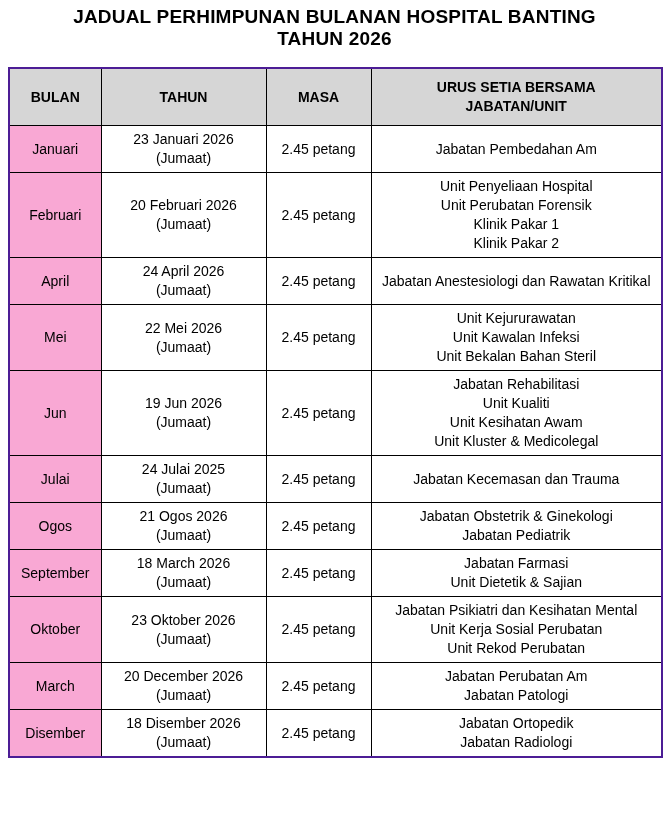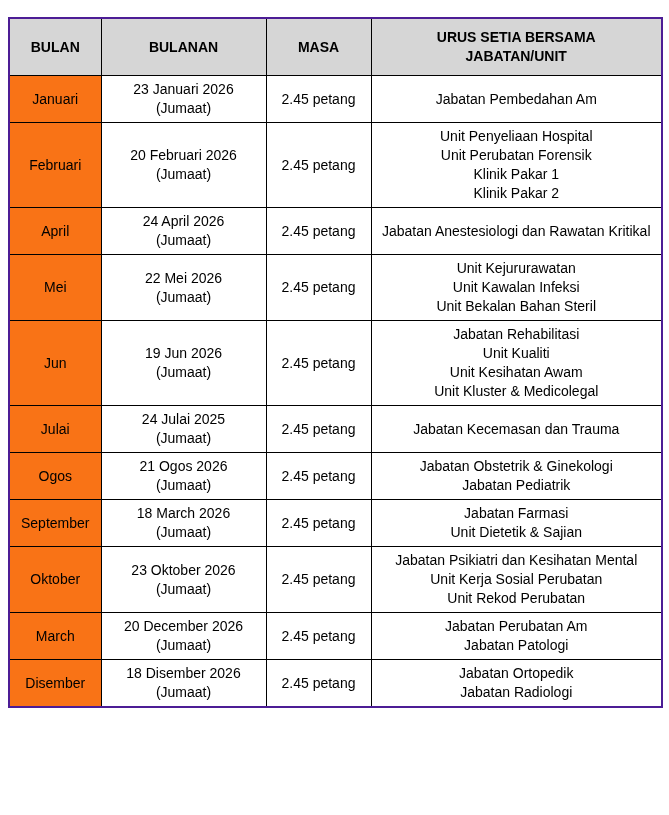--- a/index.html
+++ b/index.html
@@ -44,44 +44,48 @@
   }
   th {
     background: #d6d6d6;
     font-weight: bold;
     padding: 9px 4px;
   }
   td {
     padding: 4px 6px;
   }
   td.col-bulan {
-    background: #f97316;
+    background: #f9a8d4;
   }
   col.w-bulan  { width: 92px; }
   col.w-tarikh { width: 165px; }
   col.w-masa   { width: 105px; }
   col.w-urus   { width: 291px; }
 </style>
 </head>
 <body>
 
 <div class="page">
 
+  <h1 class="title">
+    <span>JADUAL PERHIMPUNAN BULANAN HOSPITAL BANTING</span><br>
+    <span>TAHUN 2026</span>
+  </h1>
 
   <table class="schedule">
     <colgroup>
       <col class="w-bulan">
       <col class="w-tarikh">
       <col class="w-masa">
       <col class="w-urus">
     </colgroup>
     <thead>
       <tr>
         <th>BULAN</th>
-        <th>BULANAN</th>
+        <th>TAHUN</th>
         <th>MASA</th>
         <th>URUS SETIA BERSAMA
 JABATAN/UNIT</th>
       </tr>
     </thead>
     <tbody>
       <tr>
         <td class="col-bulan">Januari</td>
         <td>23 Januari 2026
 (Jumaat)</td>

